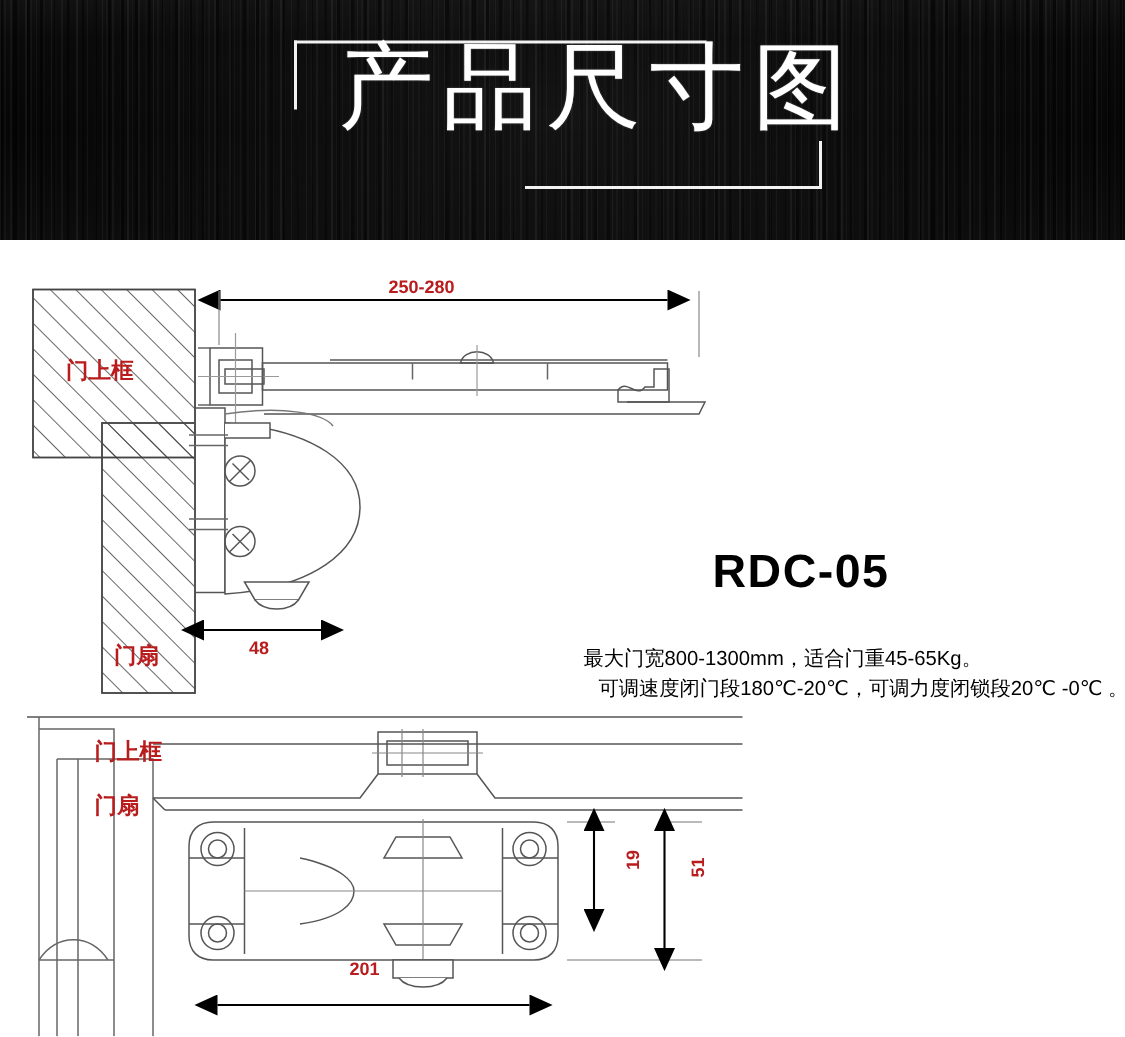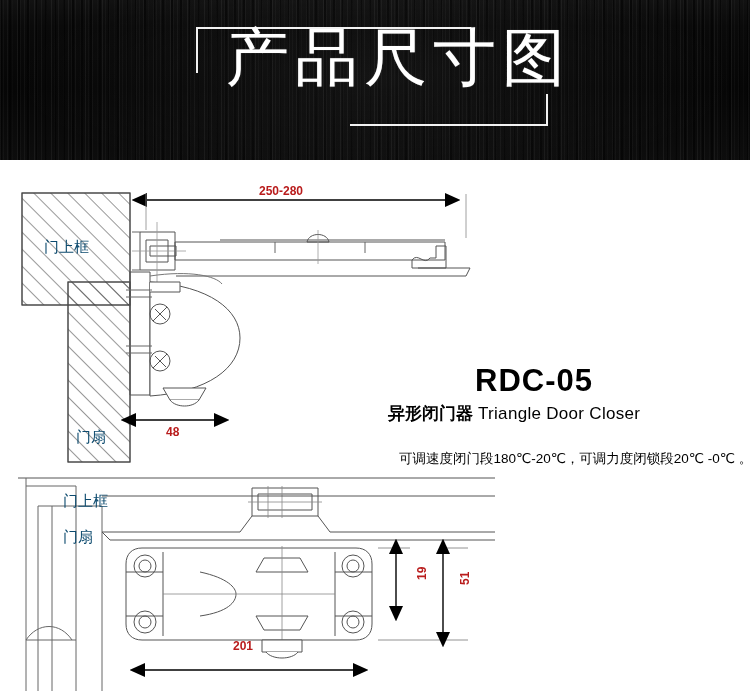--- a/index.html
+++ b/index.html
@@ -63,21 +63,21 @@
     font-size:17px;color:#000;white-space:nowrap;letter-spacing:0.3px;
   }
   .subtitle .cn{font-weight:700;letter-spacing:0px;}
   .specline{
     position:absolute;font-size:13.5px;color:#000;white-space:nowrap;letter-spacing:0px;
   }
   .specline.l1{left:389px;top:270px;}
   .specline.l2{left:399px;top:290px;}
 
   
-  .dlabel{position:absolute;font-size:15px;font-weight:400;color:#0c4a6e;white-space:nowrap;text-align:center;}
+  .dlabel{position:absolute;font-size:15px;font-weight:700;color:#b91c1c;white-space:nowrap;text-align:center;}
   .dlabel.f1{left:44px;top:78px;}
   .dlabel.f2{left:76px;top:268px;}
   .dlabel.f3{left:63px;top:332px;}
   .dlabel.f4{left:63px;top:368px;}
 
   .dimtext{position:absolute;font-size:12px;font-weight:700;color:#b91c1c;white-space:nowrap;}
   .dimtext.d250{left:259px;top:24px;}
   .dimtext.d48{left:166px;top:265px;}
   .dimtext.d201{left:233px;top:479px;}
   .dimtext.rot{transform:rotate(-90deg);transform-origin:left top;}
@@ -249,21 +249,18 @@
       <div class="dlabel f3">门上框</div>
       <div class="dlabel f4">门扇</div>
 
       <div class="dimtext d250">250-280</div>
       <div class="dimtext d48">48</div>
       <div class="dimtext d201">201</div>
       <div class="dimtext rot d19">19</div>
       <div class="dimtext rot d51">51</div>
 
       <div class="model">RDC-05</div>
-      <div class="subtitle">
-        <span class="cn">异形闭门器</span>
-        <span>Triangle Door Closer</span>
-      </div>
+      <div class="specline l1">最大门宽800-1300mm，适合门重45-65Kg。</div>
       <div class="specline l2">可调速度闭门段180℃-20℃，可调力度闭锁段20℃ -0℃ 。</div>
     </div>
   </div>
 
 </div>
 
 </body></html>

